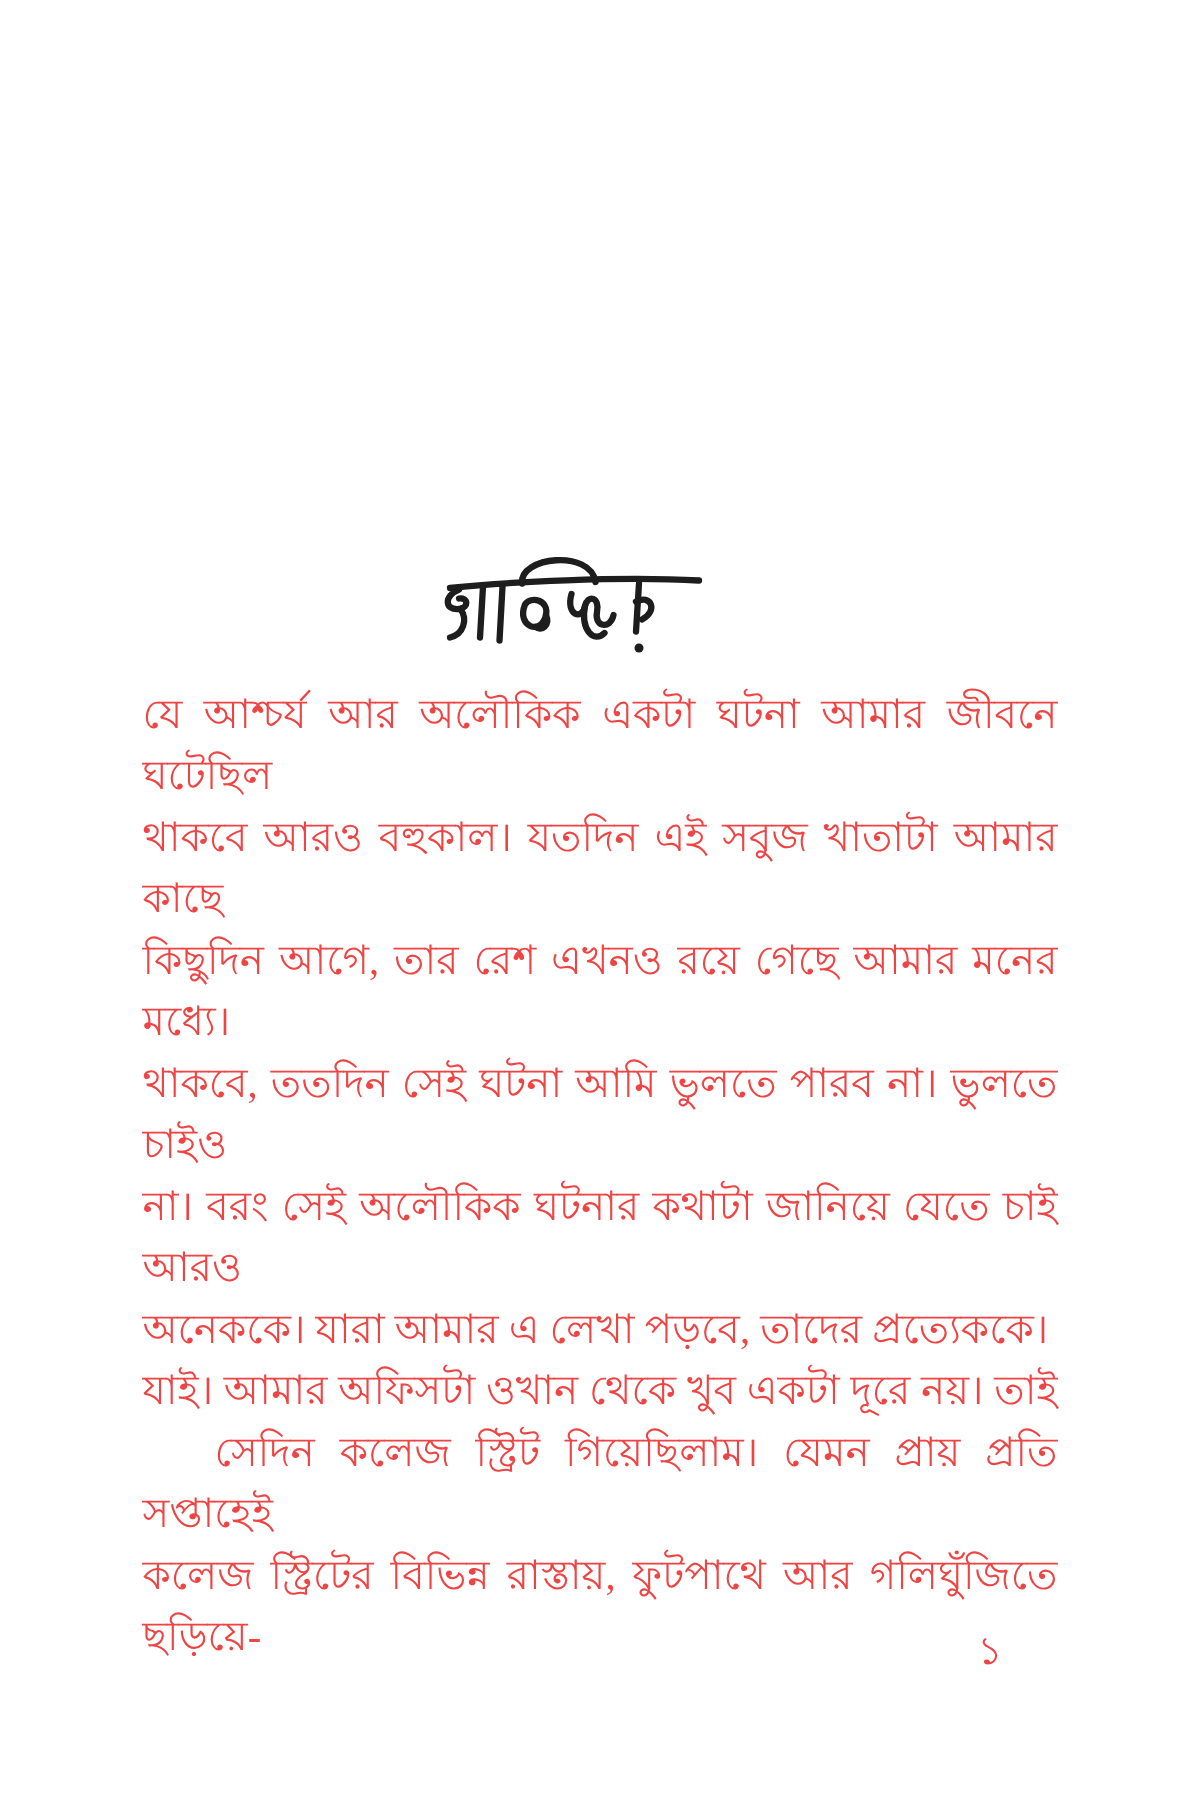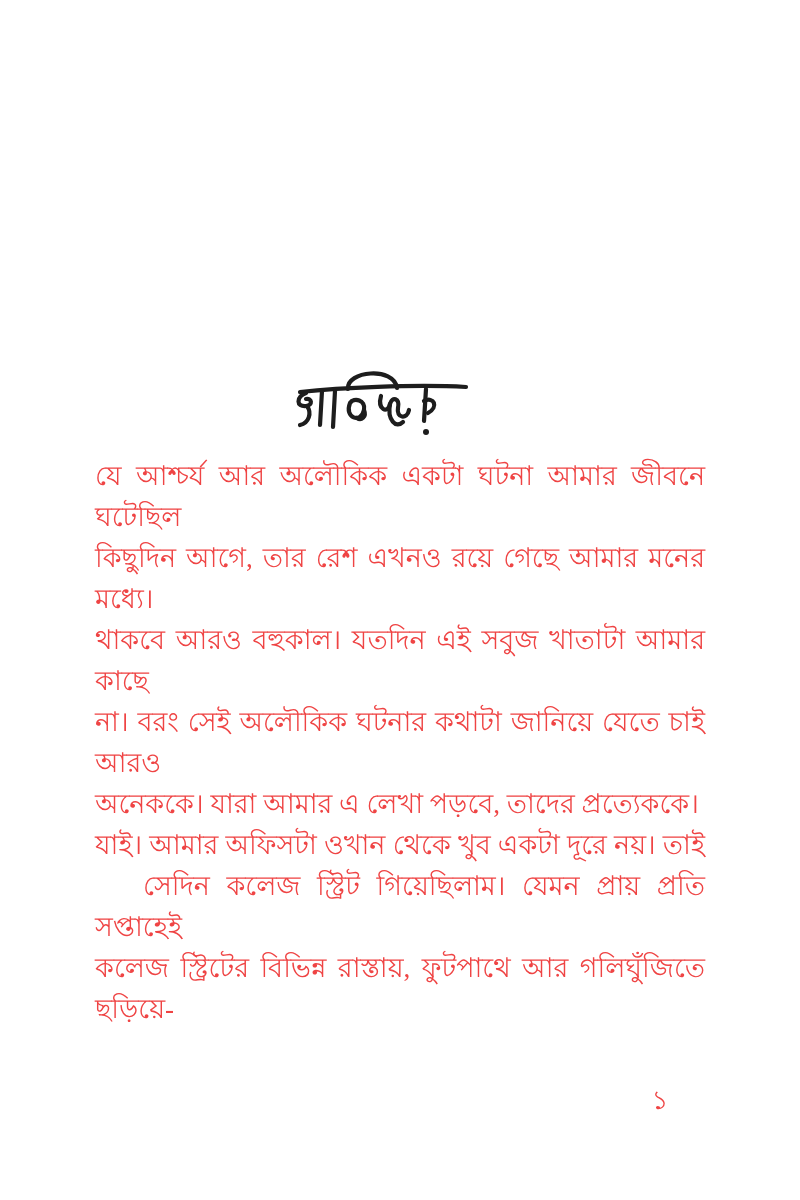--- a/index.html
+++ b/index.html
@@ -81,22 +81,23 @@
       <path d="M 97,41 C 94,57 103,66 110,59"></path>
       <path d="M 133,26 L 131,58"></path>
       <path d="M 131,38 C 141,33 146,44 135,50"></path>
       <circle cx="133" cy="69" r="3" fill="#1d1d1d" stroke="none"></circle>
     </svg>
     <span class="sr-only">জাতিস্মর</span>
   </div>
 
   <div class="body-text">
       <div class="line">যে আশ্চর্য আর অলৌকিক একটা ঘটনা আমার জীবনে ঘটেছিল</div>
+      <div class="line">থাকবে আরও বহুকাল। যতদিন এই সবুজ খাতাটা আমার কাছে</div>
       <div class="line">কিছুদিন আগে, তার রেশ এখনও রয়ে গেছে আমার মনের মধ্যে।</div>
-      <div class="line">থাকবে আরও বহুকাল। যতদিন এই সবুজ খাতাটা আমার কাছে</div>
+      <div class="line">থাকবে, ততদিন সেই ঘটনা আমি ভুলতে পারব না। ভুলতে চাইও</div>
       <div class="line">না। বরং সেই অলৌকিক ঘটনার কথাটা জানিয়ে যেতে চাই আরও</div>
       <div class="line no-just">অনেককে। যারা আমার এ লেখা পড়বে, তাদের প্রত্যেককে।</div>
       <div class="line">যাই। আমার অফিসটা ওখান থেকে খুব একটা দূরে নয়। তাই</div>
       <div class="line indent">সেদিন কলেজ স্ট্রিট গিয়েছিলাম। যেমন প্রায় প্রতি সপ্তাহেই</div>
       <div class="line">কলেজ স্ট্রিটের বিভিন্ন রাস্তায়, ফুটপাথে আর গলিঘুঁজিতে ছড়িয়ে-</div>
     </div>
 
   <div class="page-number">১</div>
 
 </div>

